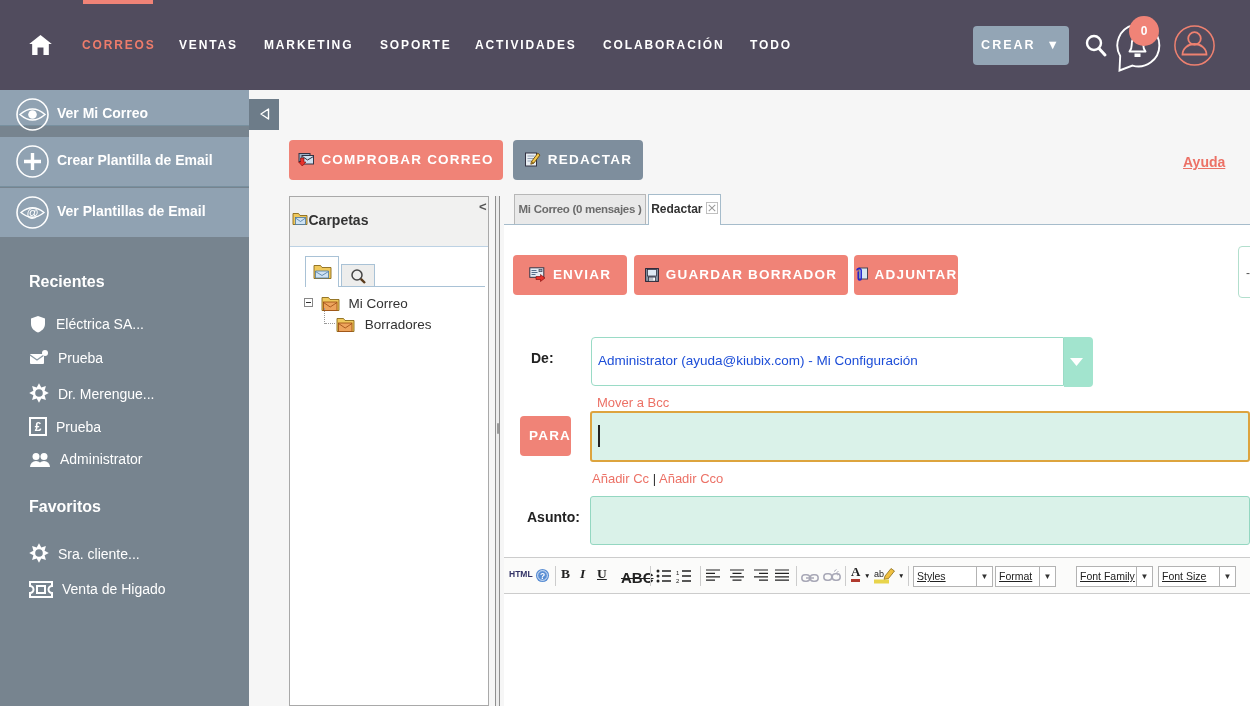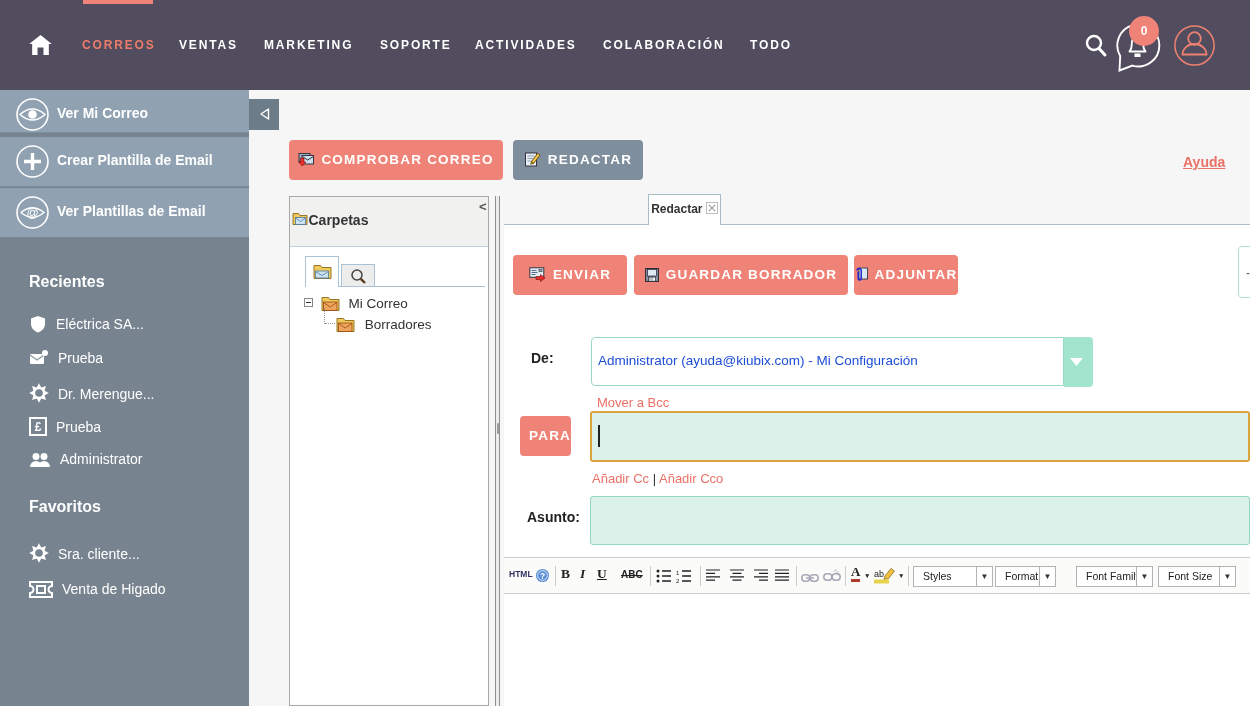--- a/index.html
+++ b/index.html
@@ -72,61 +72,62 @@
 #cursor { position:absolute; left:598px; top:425px; width:1.5px; height:22px; background:#222; }
 
 
 #mcebar { position:absolute; left:504px; top:557px; width:746px; height:37px; background:#fbfbfa;
   border-top:1px solid #ccc; border-bottom:1px solid #ccc; }
 .mcesep { position:absolute; top:8px; width:1px; height:20px; background:#ccc; }
 .ti { position:absolute; font-size:13px; color:#222; }
 .ti.tb { font-size:13.5px; }
 .mcesel { position:absolute; top:8px; height:21px; background:#fff;
   border:1px solid #b3b3b3; font-size:10.5px; color:#222; }
-.mcesel .st { position:absolute; left:9px; top:3px; }
+.mcesel .st { position:absolute; left:3px; top:3px;text-decoration:underline; }
 .mcesel .ar { position:absolute; right:0; top:0; width:16px; height:19px; border-left:1px solid #b3b3b3;
   text-align:center; font-size:8px; line-height:19px; color:#333; background:#fff; }
 </style>
 </head>
 <body>
 <div id="page">
 
   <div id="nav"></div>
   <div id="topind"></div>
   <svg class="abs" style="left:28px;top:34px" width="25" height="22" viewBox="0 0 21 21" preserveAspectRatio="none">
     <path d="M10.5 1 L20 9.5 L17.5 9.5 L17.5 20 L13 20 L13 13 L8 13 L8 20 L3.5 20 L3.5 9.5 L1 9.5 Z" fill="#fff"></path>
   </svg>
   <div class="navitem active" style="left:82px">CORREOS</div>
   <div class="navitem" style="left:179px">VENTAS</div>
   <div class="navitem" style="left:264px">MARKETING</div>
   <div class="navitem" style="left:380px">SOPORTE</div>
   <div class="navitem" style="left:475px">ACTIVIDADES</div>
   <div class="navitem" style="left:603px">COLABORACIÓN</div>
   <div class="navitem" style="left:750px">TODO</div>
+  <div id="crear">CREAR&nbsp; ▼</div>
 
   <svg class="abs" style="left:1083px;top:33px" width="26" height="26" viewBox="0 0 26 26">
     <circle cx="11" cy="10" r="7" fill="none" stroke="#fff" stroke-width="2.4"></circle>
     <line x1="16" y1="15.5" x2="22" y2="22" stroke="#fff" stroke-width="3" stroke-linecap="round"></line>
   </svg>
 
   <svg class="abs" style="left:1112px;top:22px" width="50" height="50" viewBox="0 0 50 50">
     <path d="M8.2 34 A 21 21 0 1 1 20.5 43.6 L 7.5 48.5 Z" fill="none" stroke="#fff" stroke-width="1.9"></path>
     <path d="M17.5 29.5 c1.7-1.7 2.2-3.4 2.2-6.5 c0-5.5 2.2-8.5 5.8-8.5 s5.8 3 5.8 8.5 c0 3.1 0.5 4.8 2.2 6.5 Z" fill="none" stroke="#fff" stroke-width="1.9" stroke-linejoin="round"></path>
     <rect x="22.5" y="31.5" width="6" height="3.5" fill="#fff"></rect>
   </svg>
   <div class="abs" style="left:1129px;top:16px;width:30px;height:30px;border-radius:50%;background:#f08377;color:#fff;text-align:center;line-height:30px;font-size:12px;font-weight:bold">0</div>
 
   <svg class="abs" style="left:1174px;top:25px" width="41" height="41" viewBox="0 0 41 41">
     <circle cx="20.5" cy="20.5" r="19.6" fill="none" stroke="#ee8170" stroke-width="1.5"></circle>
     <circle cx="20.5" cy="13.5" r="6.3" fill="none" stroke="#ee8170" stroke-width="1.8"></circle>
     <path d="M8.5 29.5 a12 10.5 0 0 1 24 0 Z" fill="none" stroke="#ee8170" stroke-width="1.8"></path>
   </svg>
 
   <div id="sidebar"></div>
-  <div class="sbact" style="top:90px;height:43px">
+  <div class="sbact" style="top:90px;height:36px">
     <svg class="sbico" width="33" height="33" viewBox="0 0 33 33">
       <circle cx="16.5" cy="16.5" r="15.5" fill="none" stroke="#fff" stroke-width="1.6"></circle>
       <path d="M4 16.5 Q16.5 5.5 29 16.5 Q16.5 27.5 4 16.5 Z" fill="none" stroke="#fff" stroke-width="1.6"></path>
       <circle cx="16.5" cy="16.5" r="4.3" fill="#fff"></circle>
     </svg>
     <div class="txt">Ver Mi Correo</div>
   </div>
   <div class="sbact" style="top:137px">
     <svg class="sbico" width="33" height="33" viewBox="0 0 33 33">
       <circle cx="16.5" cy="16.5" r="15.5" fill="none" stroke="#fff" stroke-width="1.6"></circle>
@@ -247,20 +248,21 @@
         <path d="M2.5 7.5 l6.7 4.5 6.8-4.5" stroke="#9a4a10" stroke-width="0.8" fill="none"></path>
       </svg>
     <span style="margin-left:6px">Borradores</span>
   </div>
 
   <div id="split1"></div>
     <div id="splith"></div>
 
   <div class="abs" style="left:1246px;top:226px;width:1px;height:480px;background:#ccc"></div>
 
+  <div id="tab1" class="tab">Mi Correo (0 mensajes )</div>
   <div id="panline"></div>
   <div id="compose"></div>
   <div id="tab2" class="tab" style="white-space:nowrap">Redactar&nbsp;<svg width="12" height="12" viewBox="0 0 13 13" style="vertical-align:-1px">
         <rect x="0.5" y="0.5" width="12" height="12" fill="#fff" stroke="#bbb"></rect>
         <path d="M3 3 L10 10 M10 3 L3 10" stroke="#999" stroke-width="1.1"></path>
       </svg></div>
 
   <div class="btn" style="left:513px;top:255px;width:114px;height:40px;line-height:40px">
     <svg class="ic" width="17" height="15" viewBox="0 0 17 15">
         <rect x="0.8" y="0.8" width="14" height="9.5" fill="#e4ecf4" stroke="#334"></rect>
@@ -304,21 +306,21 @@
     <span class="ti" style="left:5px;top:11px;font-size:8.5px;font-weight:bold;color:#336;letter-spacing:0">HTML</span>
     <span class="ti" style="left:31px;top:10px"><svg width="15" height="15" viewBox="0 0 16 16">
           <circle cx="8" cy="8" r="7" fill="#5b8fd4"></circle>
           <circle cx="8" cy="8" r="5.2" fill="none" stroke="#fff" stroke-width="0.8"></circle>
           <text x="8" y="12" text-anchor="middle" font-size="9" font-weight="bold" fill="#fff" font-family="Liberation Sans">?</text>
         </svg></span>
     <span class="mcesep" style="left:51px"></span>
     <span class="ti tb" style="left:57px;top:8px;font-weight:bold;font-family:'Liberation Serif',serif">B</span>
     <span class="ti tb" style="left:76px;top:8px;font-style:italic;font-weight:bold;font-family:'Liberation Serif',serif">I</span>
     <span class="ti tb" style="left:93px;top:8px;text-decoration:underline;font-weight:bold;font-family:'Liberation Serif',serif">U</span>
-    <span class="ti" style="left:117px;top:11px;font-size:10px;text-decoration:line-through;font-weight:bold;color:#222">ABC</span>
+    <span class="ti" style="left:117px;top:11px;font-size:15px;text-decoration:line-through;font-weight:bold;color:#222">ABC</span>
     <span class="mcesep" style="left:146px"></span>
     <span class="ti" style="left:152px;top:11px"><svg width="16" height="14" viewBox="0 0 16 14">
           <circle cx="2" cy="2" r="1.5" fill="#222"></circle>
           <circle cx="2" cy="7" r="1.5" fill="#222"></circle>
           <circle cx="2" cy="12" r="1.5" fill="#222"></circle>
           <path d="M6 2 h9 M6 7 h9 M6 12 h9" stroke="#222" stroke-width="1.3"></path>
         </svg></span>
     <span class="ti" style="left:172px;top:11px"><svg width="16" height="14" viewBox="0 0 16 14">
           <text x="0" y="5.5" font-size="6" fill="#222" font-family="Liberation Sans">1</text>
           <text x="0" y="14" font-size="6" fill="#222" font-family="Liberation Sans">2</text>

